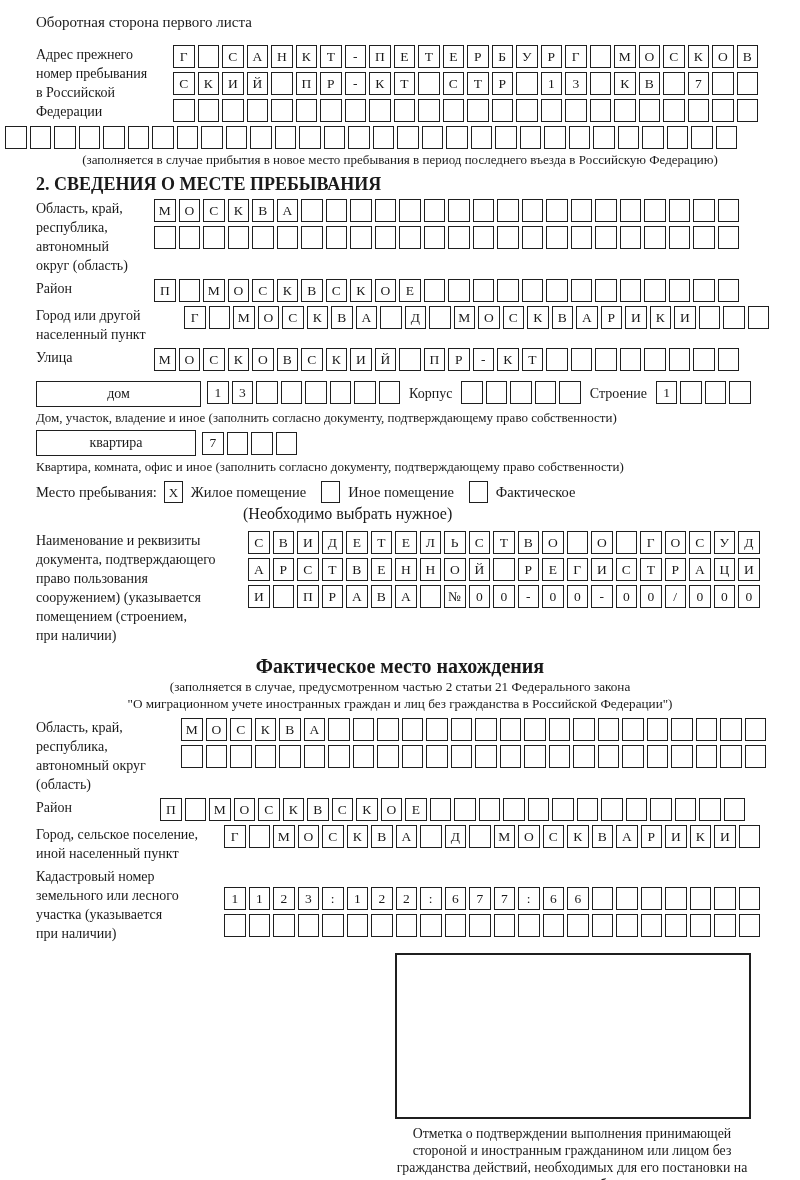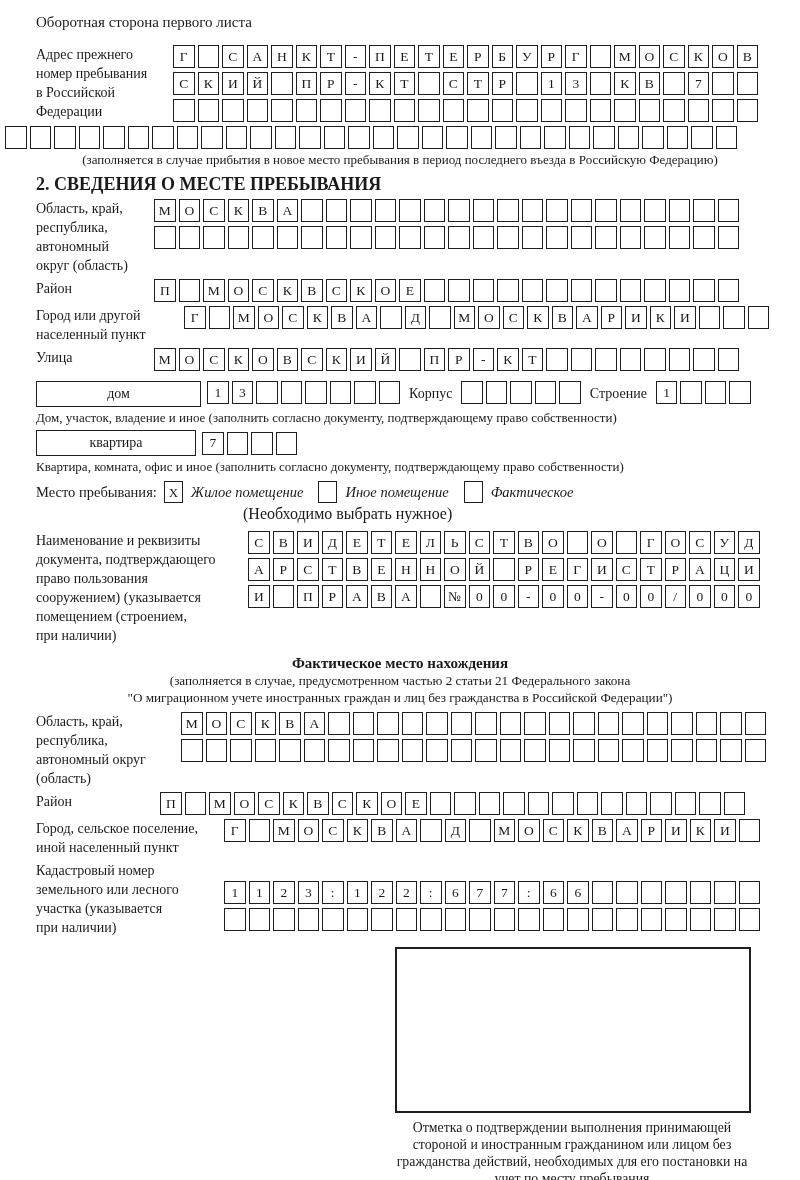--- a/index.html
+++ b/index.html
@@ -31,24 +31,24 @@
             display:flex;align-items:center;justify-content:center;font-size:14px;flex:none;}
   .dom-box{width:165px;}
   .kv-box{width:160px;}
   .inline-lbl{font-size:14px;padding:0 9px;align-self:center;white-space:nowrap;}
   .dom-row{margin-top:10px;}
   .small-note{font-size:13px;margin-top:3px;}
   .mesto-row{margin-top:6px;align-items:center;}
   .mesto-lbl{font-size:14.5px;margin-right:7px;white-space:nowrap;}
   .opt{display:flex;align-items:center;margin-right:15px;}
   .opt .cellrow{margin-right:8px;}
-  .opt-lbl{font-size:14.5px;white-space:nowrap;font-style:italic;}
+  .opt-lbl{font-size:14.5px;white-space:nowrap;}
   .need-note{font-size:16px;margin-left:207px;margin-top:2px;}
   .doc-block{margin-top:8px;}
-  .fact-title{font-size:15px;font-weight:bold;text-align:center;margin:10px 0 0 0;}
+  .fact-title{font-size:20px;font-weight:bold;text-align:center;margin:10px 0 0 0;}
   .subtitle{text-align:center;font-size:13.2px;line-height:17px;}
   .kad-rows{margin-top:20px;}
   .stamp-box{box-sizing:border-box;margin:10px 0 0 359px;width:356px;height:166px;border:2px solid #1f1f1f;}
   .stamp-caption{width:368px;margin:6px 0 0 352px;text-align:center;font-size:13.8px;line-height:17px;}
 </style>
 </head>
 <body>
 
 <div class="page">
 

